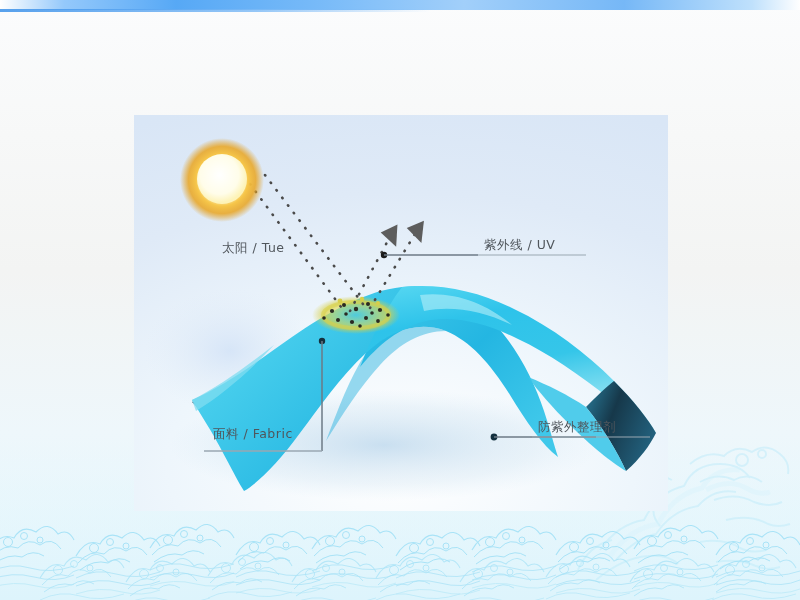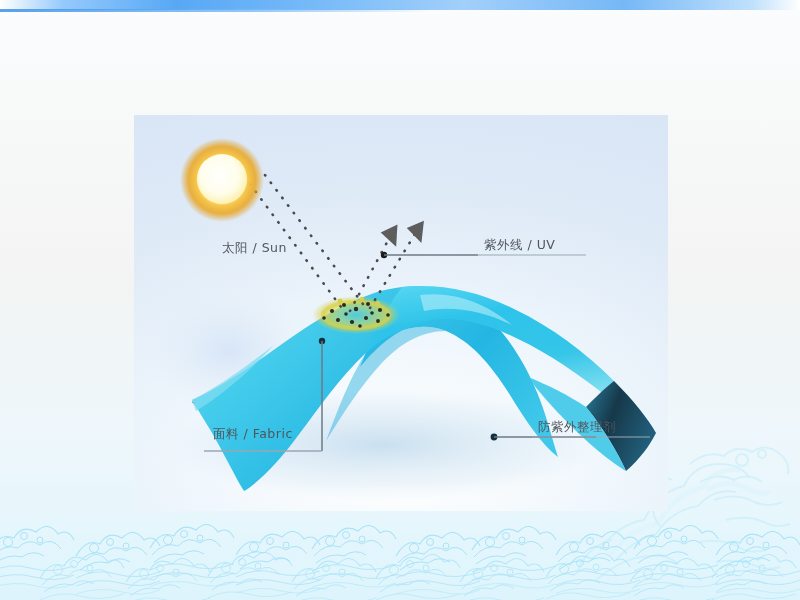--- a/index.html
+++ b/index.html
@@ -281,19 +281,19 @@
 
       <circle cx="188" cy="226" r="3.2" fill="#14303e"></circle>
       <line x1="188" y1="226" x2="188" y2="336" stroke="#6d7a86" stroke-width="1.5"></line>
       <line x1="188" y1="336" x2="70" y2="336" stroke="#9aa7b2" stroke-width="1.4"></line>
 
       <circle cx="360" cy="322" r="3.4" fill="#14303e"></circle>
       <line x1="360" y1="322" x2="462" y2="322" stroke="#6d7a86" stroke-width="1.6"></line>
       <line x1="398" y1="322" x2="516" y2="322" stroke="#9aa7b2" stroke-width="1.2"></line>
     </svg>
 
-    <div class="lbl lbl-sun">太阳 / Sun</div>
+    <div class="lbl lbl-sun">太阳 / Tue</div>
     <div class="lbl lbl-uv">紫外线 / UV</div>
     <div class="lbl lbl-fabric">面料 / Fabric</div>
     <div class="lbl lbl-particle">防紫外整理剂</div>
   </div>
 
 </div>
 
 </body></html>

